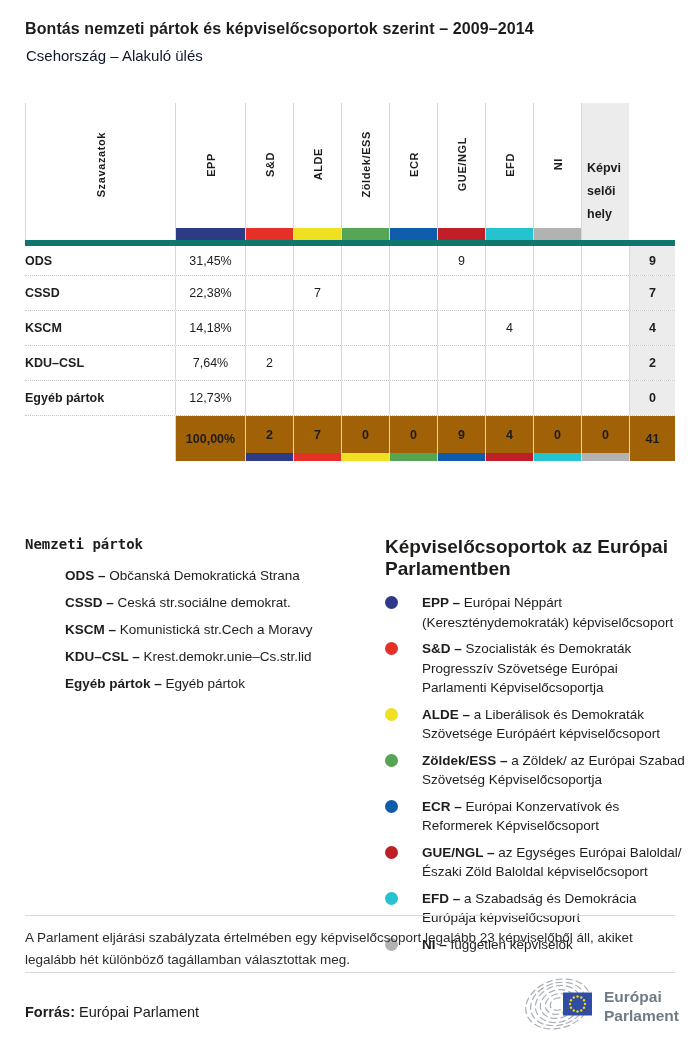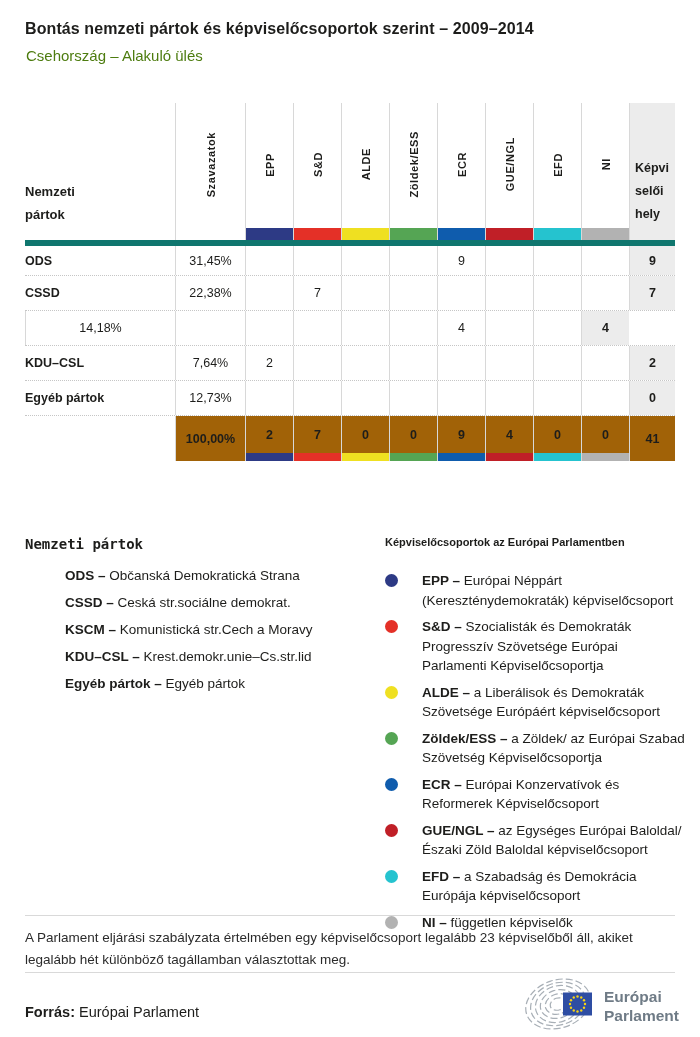--- a/index.html
+++ b/index.html
@@ -2,21 +2,21 @@
 <html><head>
 <meta charset="utf-8">
 <style>
   * { margin:0; padding:0; box-sizing:border-box; }
   html,body { background:#ffffff; }
   body {
     width:700px; height:1037px; position:relative; overflow:hidden;
     font-family:"Liberation Sans", sans-serif; color:#1d1d1b;
   }
   .title { position:absolute; left:25px; top:20px; font-size:16px; font-weight:700; letter-spacing:.1px; }
-  .subtitle { position:absolute; left:26px; top:47px; font-size:15px; color:#4d7c0f; }
+  .subtitle { position:absolute; left:26px; top:47px; font-size:15px; color:#0f172a; }
 
   
   .etable { position:absolute; left:25px; top:103px; width:650px; }
   .grow { display:grid; grid-template-columns:150px 70px repeat(8,48px) 46px; }
   .thead { height:137px; }
   .hcell { position:relative; display:flex; align-items:center; justify-content:center; }
   .b { border-left:1px solid #d8d8d8; }
   .hcell.party { align-items:flex-end; justify-content:flex-start; padding-bottom:14px;
     font-weight:700; font-size:13px; line-height:23px; width:150px; white-space:pre-line; }
   .vlabel { writing-mode:vertical-rl; transform:rotate(180deg); font-weight:700; font-size:11px;
@@ -37,21 +37,21 @@
   .totalrow .cell.gcell { padding-bottom:8px; }
   .tbar { position:absolute; bottom:0; left:0; right:0; height:8px; }
 
   
   .legend-left { position:absolute; left:25px; top:536px; width:330px; }
   .legend-left h3 { font-family:"DejaVu Sans Mono", monospace; font-size:14px; font-weight:700; margin-bottom:14px; }
   .lp-item { font-size:13.5px; line-height:19px; margin-bottom:8px; }
   .lp-item b { font-weight:700;margin-left:40px; }
 
   .legend-right { position:absolute; left:385px; top:536px; width:300px; }
-  .legend-right h3 { font-size:11px; font-weight:700; margin-bottom:23px; }
+  .legend-right h3 { font-size:19px; font-weight:700; margin-bottom:13px; }
   .lg-item { display:flex; gap:24px; margin-bottom:7px; }
   .dot { width:13px; height:13px; border-radius:50%; flex:none; margin-top:3px; }
   .lg-text { font-size:13.5px; line-height:19.5px; width:272px; }
   .lg-text b { font-weight:700; }
 
   
   .rule { position:absolute; left:25px; width:650px; border-top:1px solid #d9d9d9; }
   .rule.r1 { top:915px; } .rule.r2 { top:972px; }
   .footnote { position:absolute; left:25px; top:927px; width:650px; font-size:13.5px; line-height:22px; color:#2b2b2b; }
   .source { position:absolute; left:25px; top:1004px; font-size:14.5px; }
@@ -62,22 +62,20 @@
 </style>
 </head>
 <body>
 
 <div class="title">Bontás nemzeti pártok és képviselőcsoportok szerint – 2009–2014</div>
 <div class="subtitle">Csehország – Alakuló ülés</div>
 
 <div class="etable">
 
   <div class="grow thead">
-    <div class="hcell party">Nemzeti
-pártok</div>
     <div class="hcell b">
         <span class="vlabel">Szavazatok</span>
       </div>
     <div class="hcell b">
         <span class="vlabel">EPP</span>
         <div class="hbar" style="background-color: rgb(45, 58, 133);"></div>
       </div>
     <div class="hcell b">
         <span class="vlabel">S&amp;D</span>
         <div class="hbar" style="background-color: rgb(228, 48, 39);"></div>
@@ -129,20 +127,21 @@
     <div class="cell b">7</div>
     <div class="cell b"></div>
     <div class="cell b"></div>
     <div class="cell b"></div>
     <div class="cell b"></div>
     <div class="cell b"></div>
     <div class="cell b"></div>
     <div class="cell b stotal">7</div>
   </div>
   <div class="grow trow">
+    <div class="cell pname">KSCM</div>
     <div class="cell b">14,18%</div>
     <div class="cell b"></div>
     <div class="cell b"></div>
     <div class="cell b"></div>
     <div class="cell b"></div>
     <div class="cell b"></div>
     <div class="cell b">4</div>
     <div class="cell b"></div>
     <div class="cell b"></div>
     <div class="cell b stotal">4</div>

